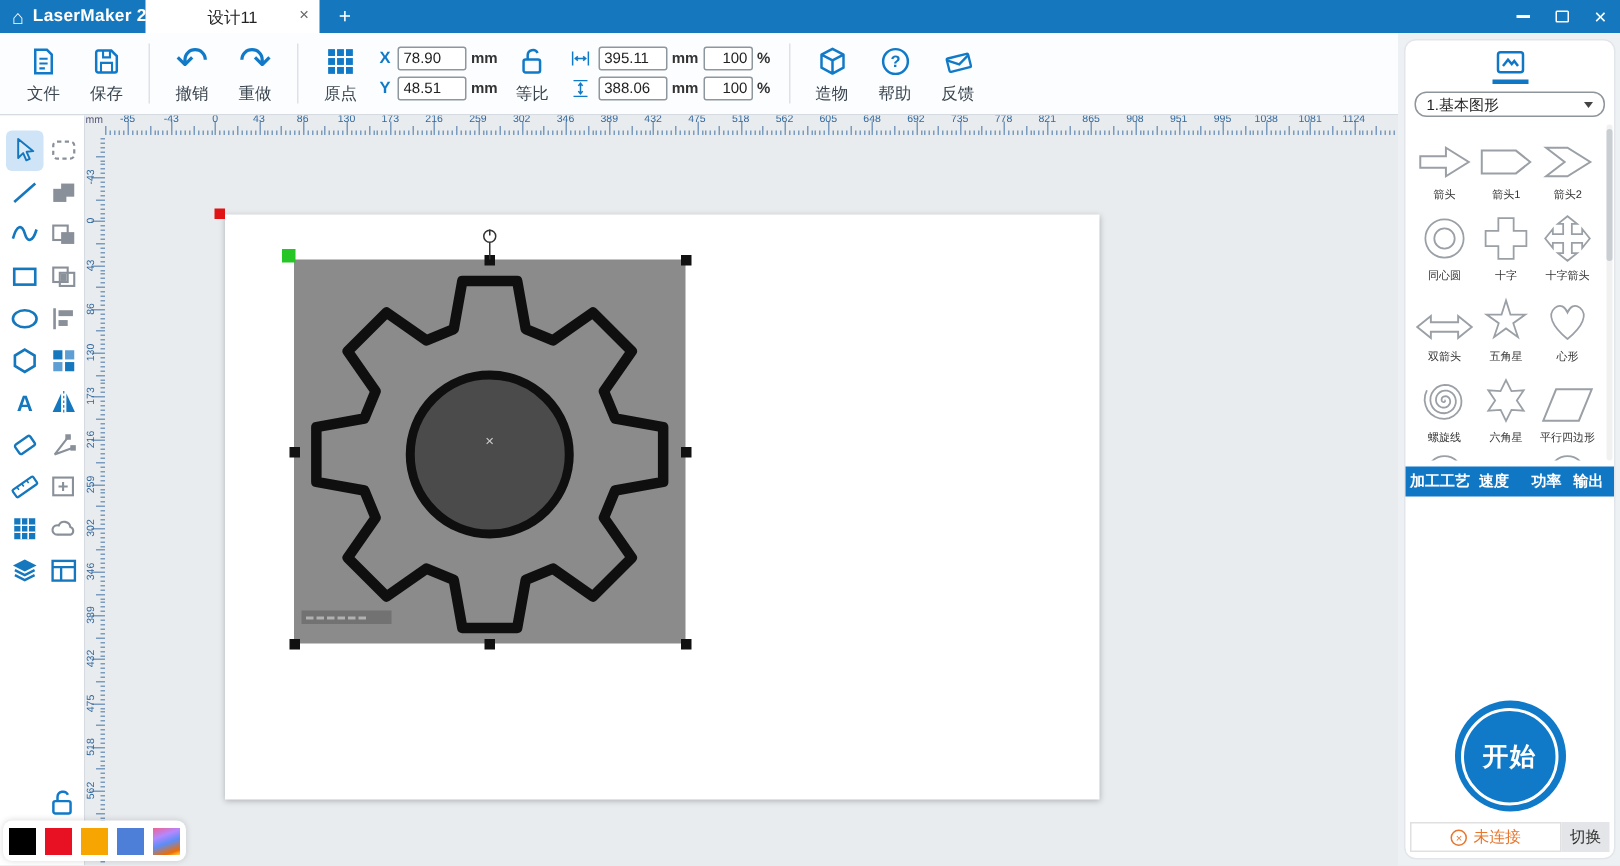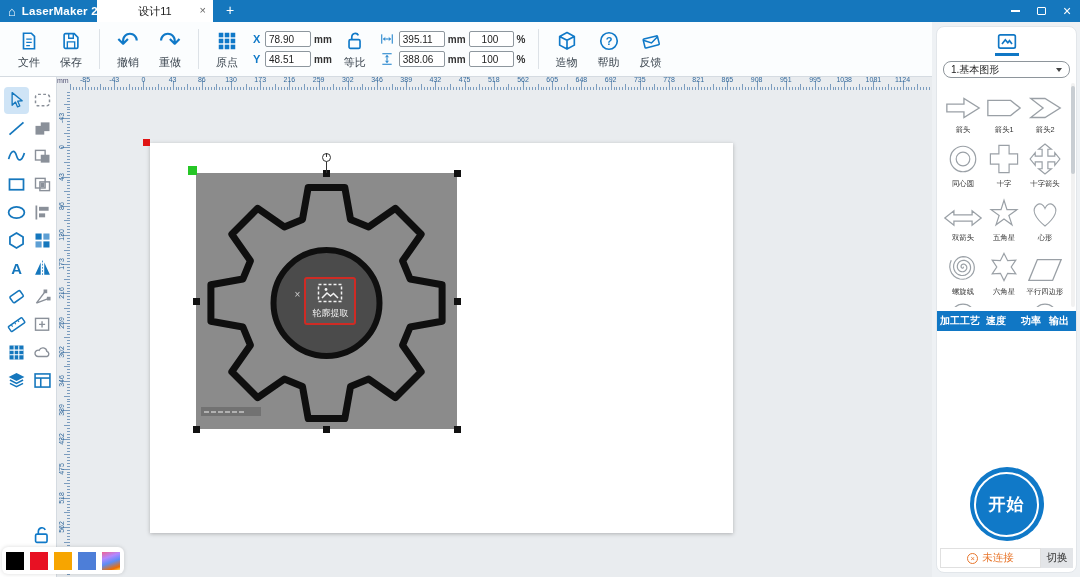--- a/index.html
+++ b/index.html
@@ -22,21 +22,21 @@
   #toolbar { position:absolute; left:0; top:22px; width:1080px; height:55px; background:#fbfdfe; border-bottom:1px solid #d5dbe1; display:flex; align-items:center; padding-left:8px; }
   .tbtool { display:flex; flex-direction:column; align-items:center; justify-content:center; width:42px; height:50px; color:#3c4650; }
   .tbtool .ticon { height:26px; display:flex; align-items:center; justify-content:center; }
   .tbtool .tlabel { font-size:11px; margin-top:1px; }
   .tbsep { width:1px; height:40px; background:#dde2e7; margin:0 7px; }
   .glyph-arrow { font-size:26px; color:#1079c8; line-height:24px; font-family:"DejaVu Sans",sans-serif; }
   .xygrid { display:flex; flex-direction:column; gap:4px; margin:0 5px; }
   .xyrow { display:flex; align-items:center; gap:3px; font-size:11px; }
   .xyrow .axis { color:#1079c8; font-weight:bold; font-size:11px; width:9px; }
   .xyrow input { width:46px; height:16px; border:1px solid #8e979e; border-radius:2px; font-size:10px; padding:0 3px; font-family:"Liberation Sans",sans-serif; color:#222; background:#fff; }
-  .xyrow input.pct { width:45px;padding-left:12px; }
+  .xyrow input.pct { width:33px;padding-left:12px; }
   .xyrow .unit { font-size:10px; font-weight:bold; color:#333; }
   .dimicon { width:18px; display:flex; justify-content:center; }
 
   
   #sidebar { position:absolute; left:0; top:77px; width:57px; height:500px; background:#fff; border-right:1px solid #d5dbe1; }
   #tool-grid { position:absolute; left:4px; top:10px; width:52px; display:grid; grid-template-columns:25px 25px; grid-auto-rows:27px; gap:1px; }
   .tool { display:flex; align-items:center; justify-content:center; border-radius:4px; }
   .tool.active { background:#cfe4f6; }
   #lock-bottom { position:absolute; left:31px; top:447px; }
 
@@ -911,28 +911,20 @@
     <div id="wm-bar">
         <i></i>
         <i></i>
         <i></i>
         <i></i>
         <i></i>
         <i></i>
       </div>
     <div id="overlay-menu">
       <span id="ov-sep">×</span>
-      <div class="ov-btn" id="ov-contour">
-        <svg width="26" height="20" viewBox="0 0 26 20">
-            <rect x="1.5" y="1.5" width="23" height="17" fill="none" stroke="#f2f2f2" stroke-width="1.5" stroke-dasharray="3 2"></rect>
-            <path d="M5 15 l5-5 3.5 3 3-2.5 4.5 4.5" fill="none" stroke="#f2f2f2" stroke-width="1.5"></path>
-            <circle cx="9" cy="6.5" r="1.4" fill="#f2f2f2"></circle>
-          </svg>
-        <span class="ov-label">轮廓提取</span>
-      </div>
     </div>
   </div>
 
   <div class="handle green" style="left:131px; top:89px"></div>
   <div class="handle" style="left:266px; top:93px"></div>
   <div class="handle" style="left:397px; top:93px"></div>
   <div class="handle" style="left:136px; top:221px"></div>
   <div class="handle" style="left:397px; top:221px"></div>
   <div class="handle" style="left:136px; top:349px"></div>
   <div class="handle" style="left:266px; top:349px"></div>

